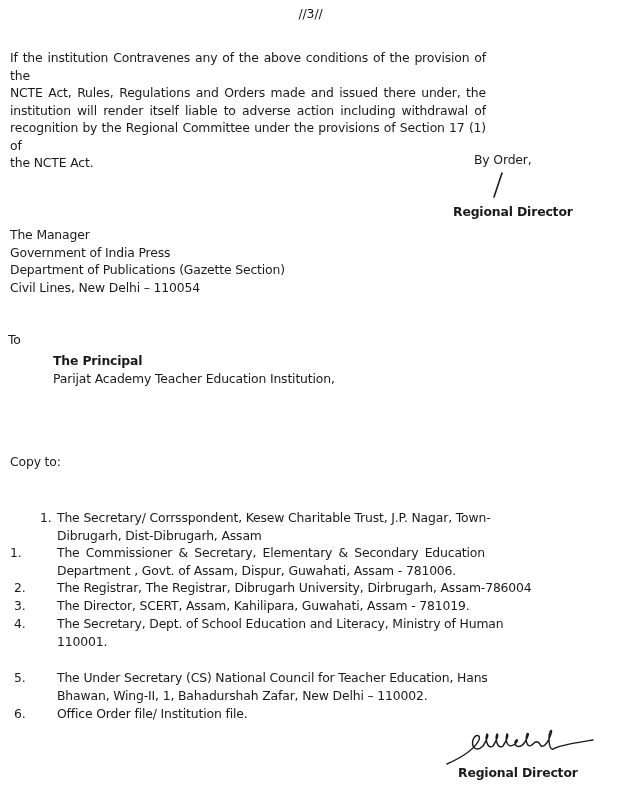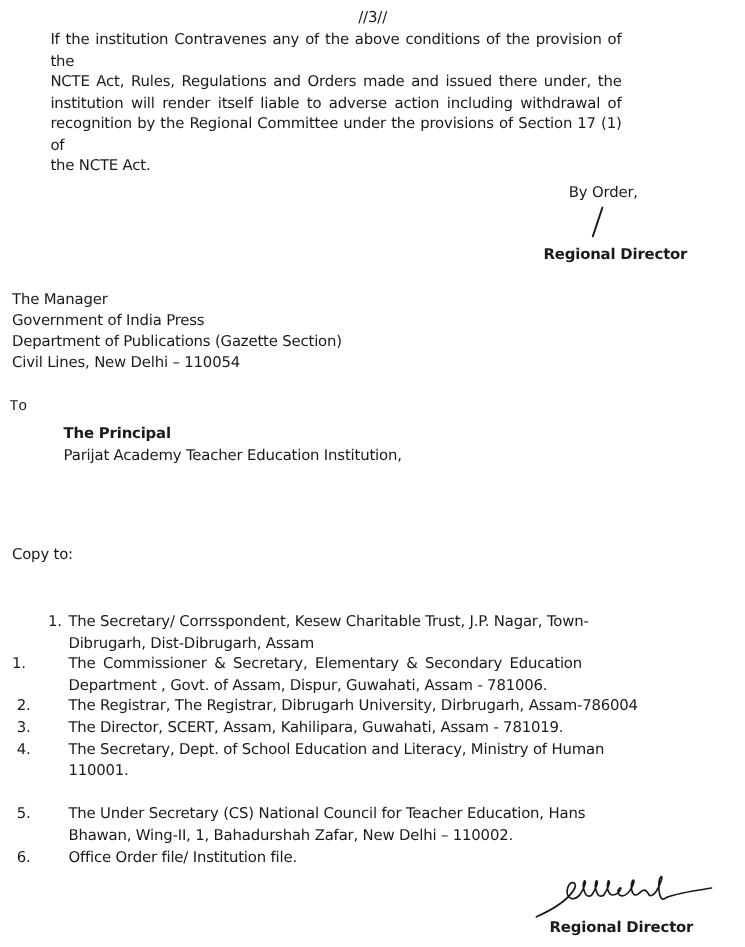--- a/index.html
+++ b/index.html
@@ -5,29 +5,29 @@
     html, body { margin: 0; padding: 0; background: #ffffff; }
     body {
       width: 621px; height: 789px; position: relative; overflow: hidden;
       font-family: "DejaVu Sans", "Liberation Sans", sans-serif;
       color: #1a1a1a;
       font-size: 12.4px;
       letter-spacing: -0.15px;
     }
     .abs { position: absolute; white-space: nowrap; }
     .page-num { left: 0; width: 621px; text-align: center; top: 6px; font-size: 12.5px; }
-    .para { left: 10px; width: 476px; top: 24px; line-height: 17.5px; text-align: justify; white-space: normal; margin-left: 32px; }
+    .para { left: 10px; width: 476px; top: 49px; line-height: 17.5px; text-align: justify; white-space: normal; }
     .para span.line { display: block; text-align: justify; text-align-last: justify; }
     .para span.line.last { text-align-last: left; }
     .by-order { left: 474px; top: 152px; }
     .sig-mark { left: 491px; top: 171px; width: 14px; height: 28px; }
     .rd { font-weight: bold; }
     .rd1 { left: 453px; top: 204px; }
-    .addr { left: 10px; top: 240px; line-height: 17.7px; }
-    .to-label { left: 8px; top: 332px; font-family: Liberation Mono, monospace; }
+    .addr { left: 10px; top: 226px; line-height: 17.7px; }
+    .to-label { left: 8px; top: 332px; }
     .principal { left: 53px; top: 352px; line-height: 17.7px; }
     .copy-label { left: 10px; top: 454px; text-align: right; }
     .list { left: 0; top: 509px; width: 621px; }
     .item { position: absolute; left: 0; width: 621px; line-height: 17.5px; }
     .item .num { position: absolute; }
     .item .txt { position: absolute; left: 57px; width: 428px; }
     .item .txt span.line { display: block; white-space: nowrap; text-align: justify; text-align-last: justify; }
     .item .txt span.line.last { text-align-last: left; }
     .sig2 { left: 445px; top: 726px; width: 150px; height: 40px; }
     .rd2 { left: 458px; top: 765px; }

